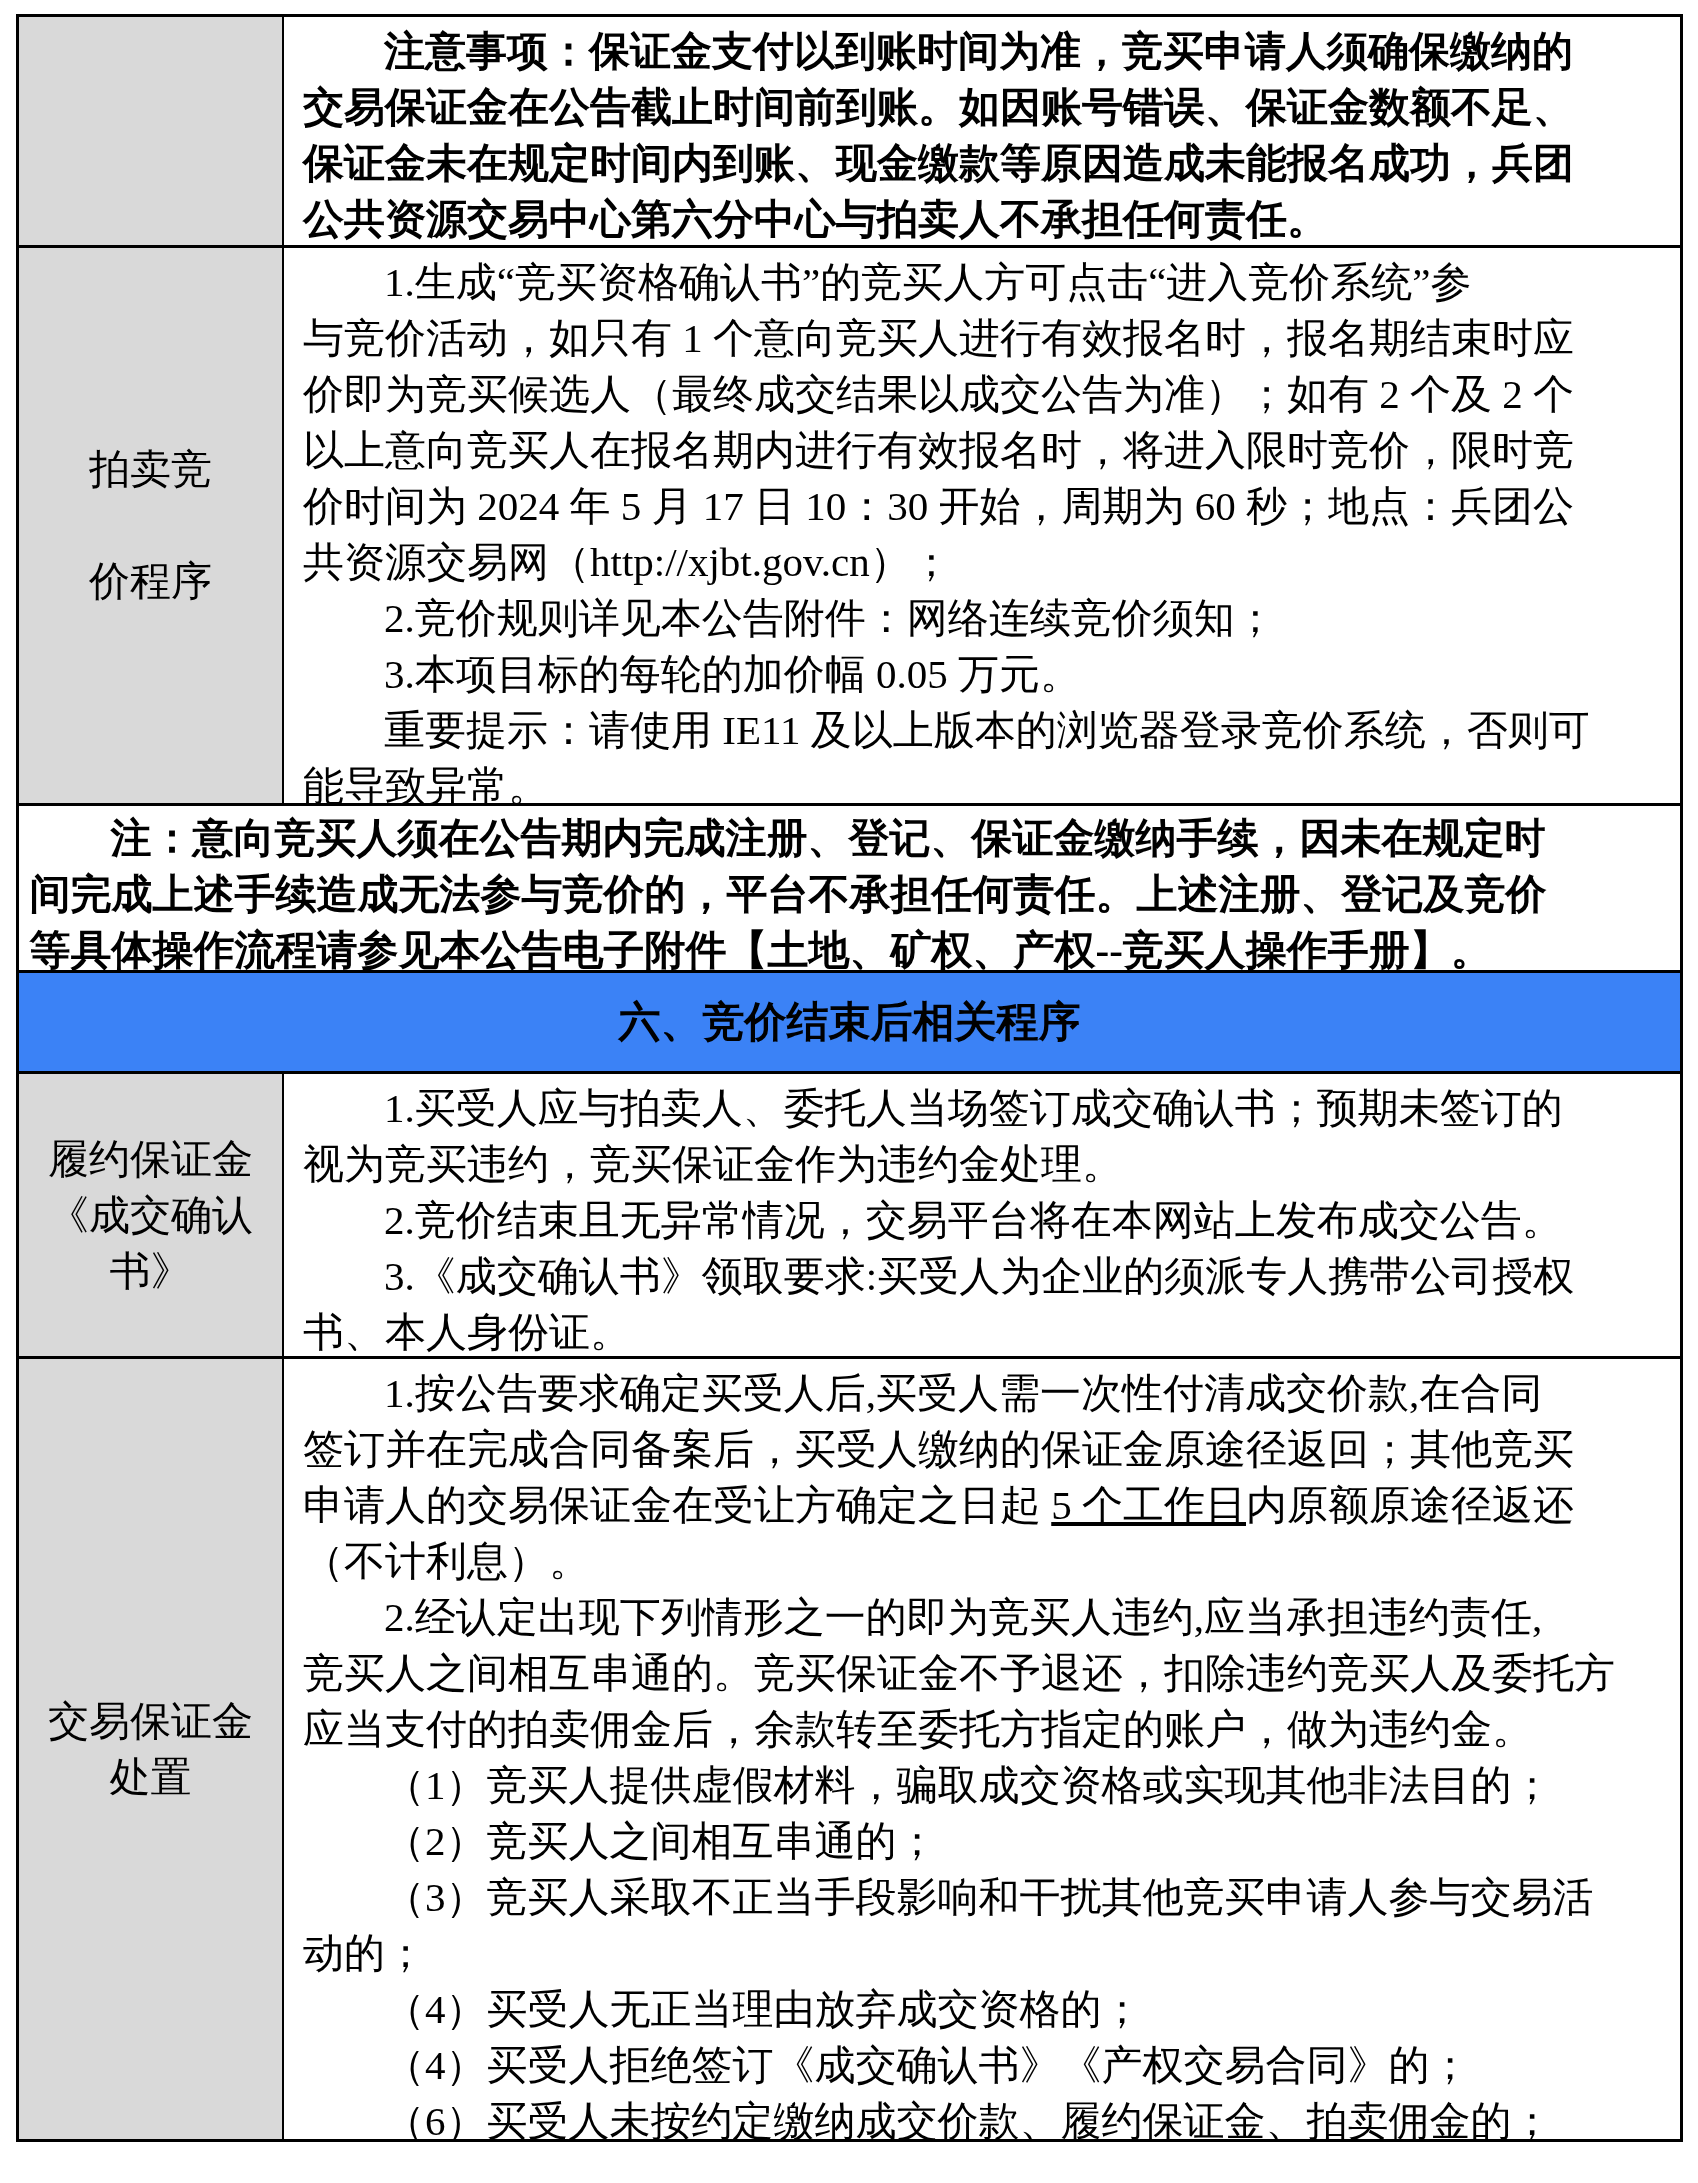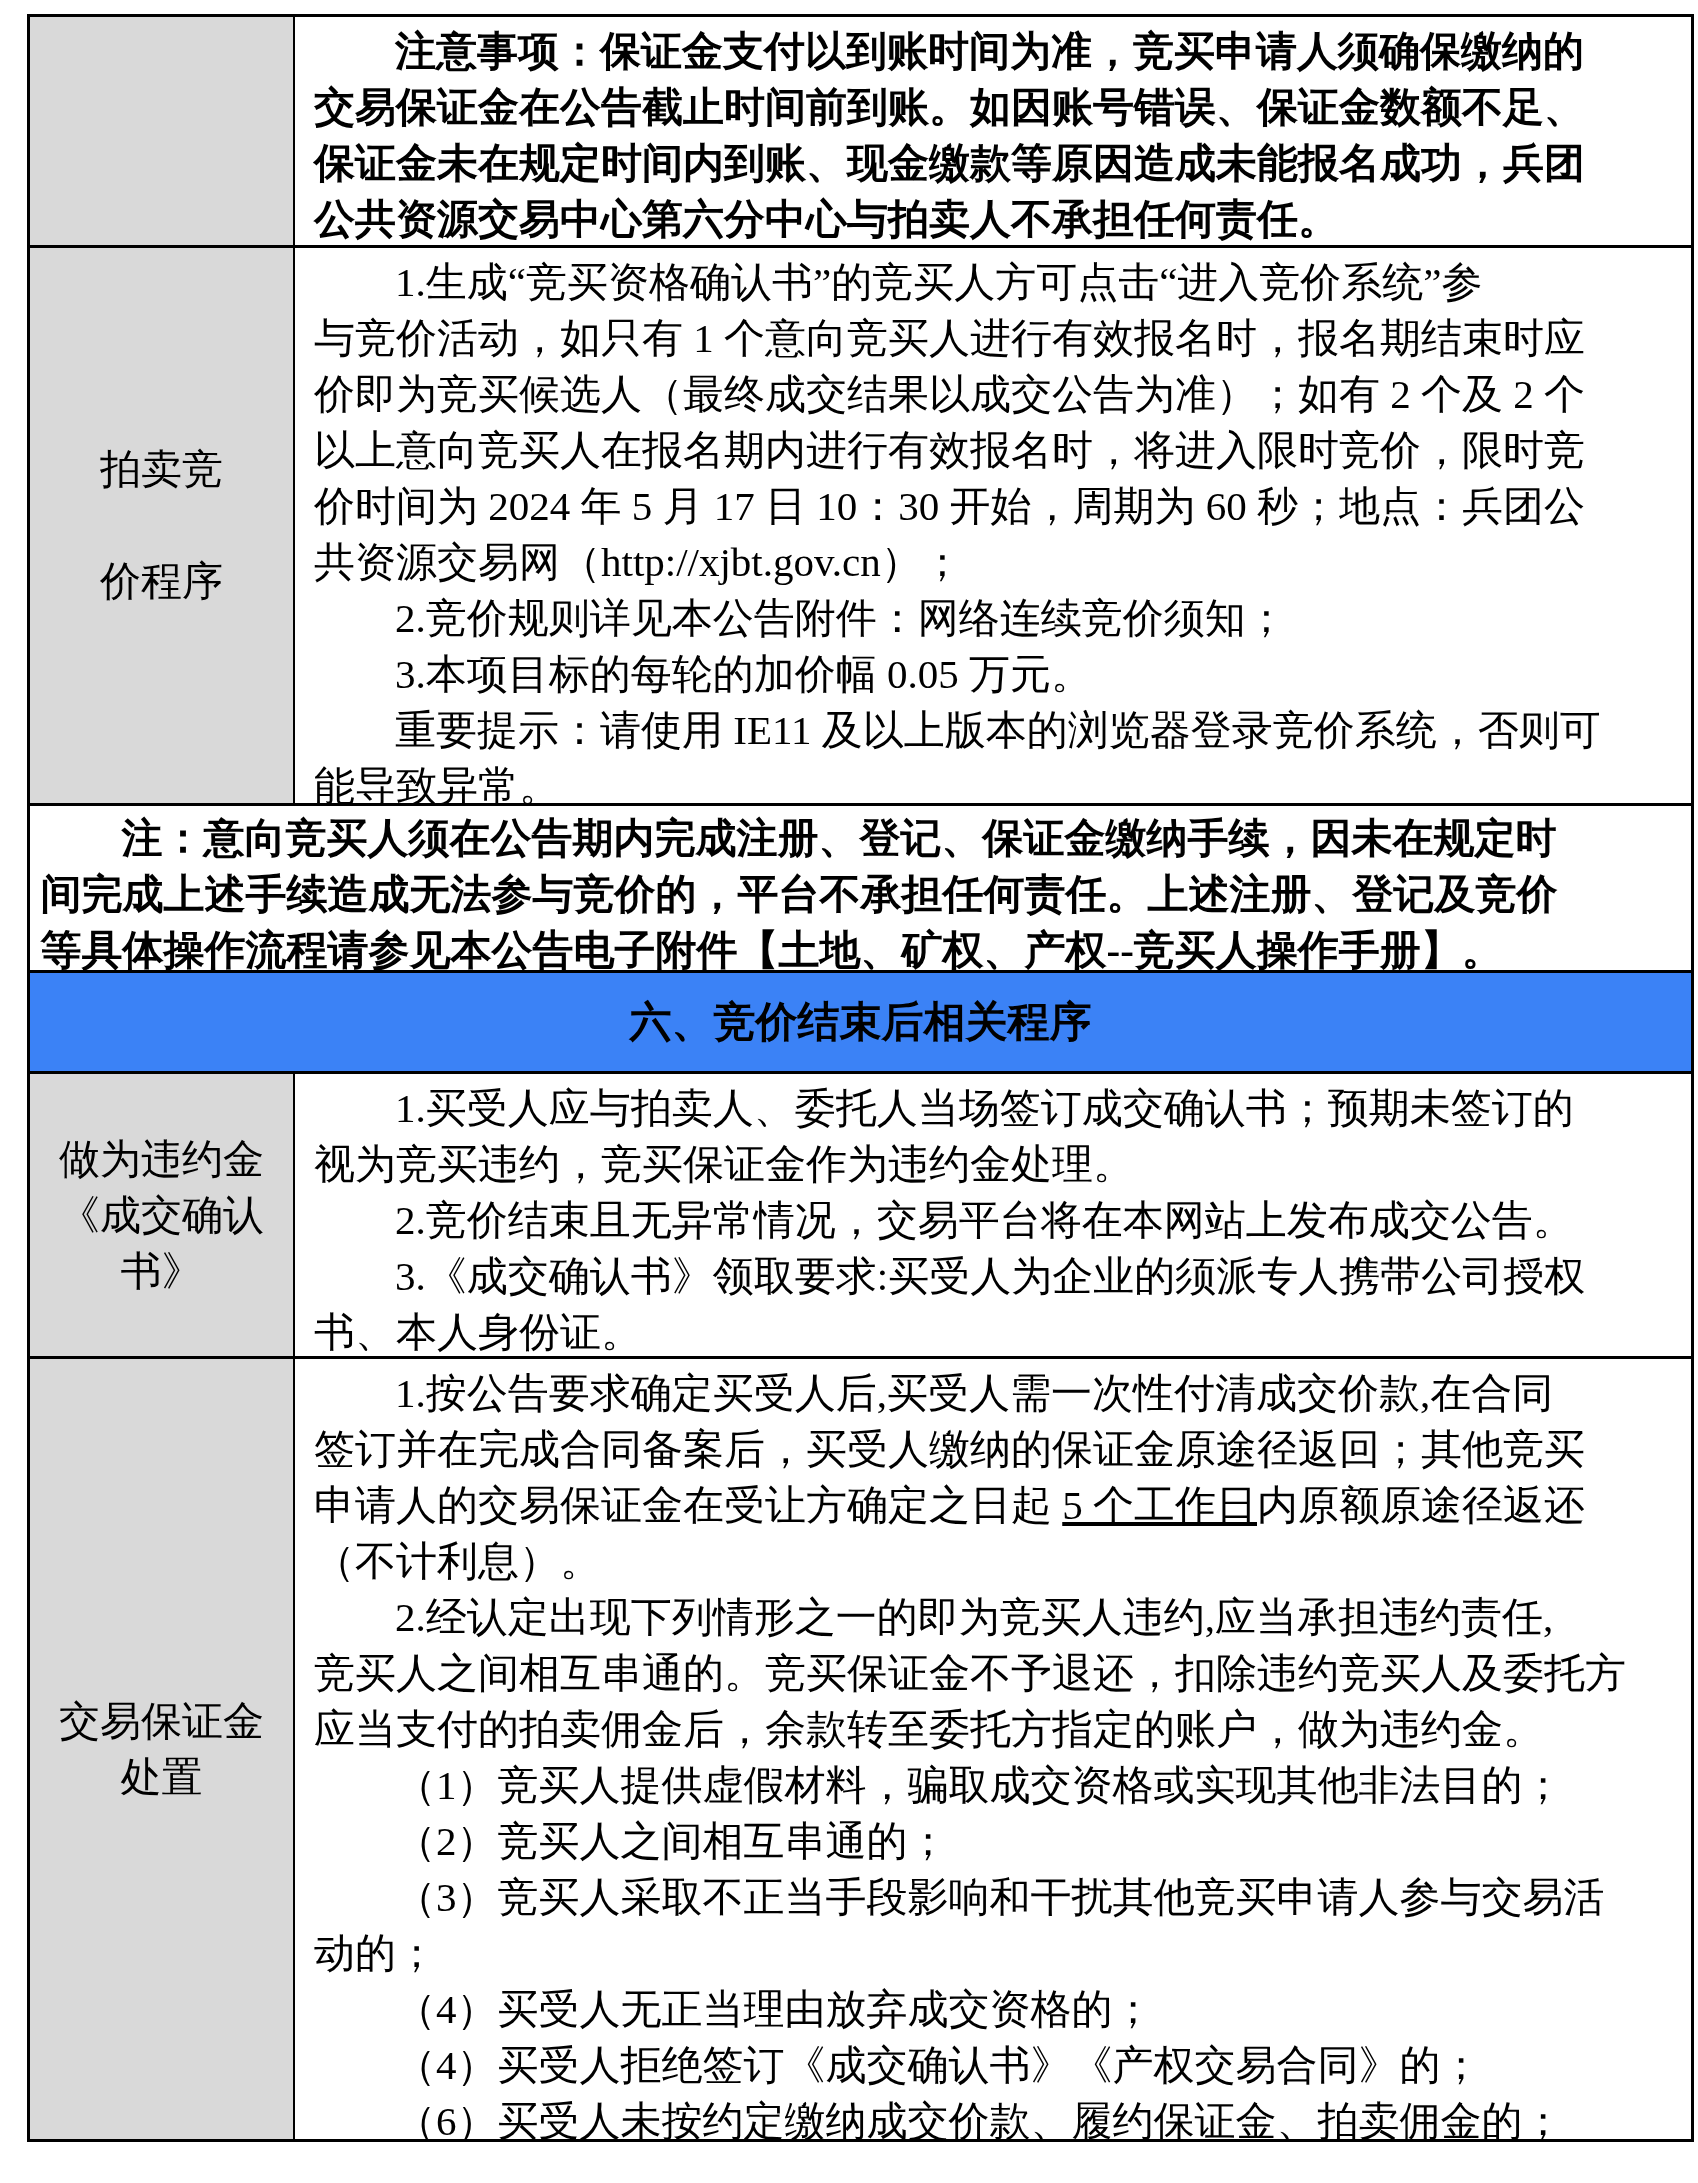--- a/index.html
+++ b/index.html
@@ -4,21 +4,21 @@
 <style>
   html, body { margin: 0; padding: 0; }
   body {
     width: 1699px; height: 2183px;
     background: #ffffff;
     font-family: "Liberation Serif", "DejaVu Serif", serif;
     color: #000000;
   }
   .page { position: relative; width: 1699px; height: 2183px; background: #ffffff; }
   .doc-table {
-    position: absolute; left: 27px; top: 13.5px; width: 1667px;
+    position: absolute; left: 16px; top: 13.5px; width: 1667px;
     border: 3px solid #000000; box-sizing: border-box;
     background: #ffffff;
     display: flex; flex-direction: column;
   }
   .row { display: flex; box-sizing: border-box; border-bottom: 3px solid #000000; overflow: hidden; }
   .row:last-child { border-bottom: none; }
   .row-0 { height: 231px; }
   .row-1 { height: 558px; }
   .row-2 { height: 167px; }
   .row-3 { height: 101px; }
@@ -92,21 +92,21 @@
           <div class="line indent"><span class="">注：意向竞买人须在公告期内完成注册、登记、保证金缴纳手续，因未在规定时</span></div>
           <div class="line"><span class="">间完成上述手续造成无法参与竞价的，平台不承担任何责任。上述注册、登记及竞价</span></div>
           <div class="line"><span class="">等具体操作流程请参见本公告电子附件【土地、矿权、产权--竞买人操作手册】。</span></div>
         </div>
       </div>
       <div class="row row-3">
         <div class="header-cell">六、竞价结束后相关程序</div>
       </div>
       <div class="row row-4">
         <div class="label-cell">
-          <div class="label-line">做为违约金</div>
+          <div class="label-line">履约保证金</div>
           <div class="label-line">《成交确认</div>
           <div class="label-line">书》</div>
         </div>
         <div class="content-cell">
           <div class="line indent"><span class="">1.买受人应与拍卖人、委托人当场签订成交确认书；预期未签订的</span></div>
           <div class="line"><span class="">视为竞买违约，竞买保证金作为违约金处理。</span></div>
           <div class="line indent"><span class="">2.竞价结束且无异常情况，交易平台将在本网站上发布成交公告。</span></div>
           <div class="line indent"><span class="">3.《成交确认书》领取要求:买受人为企业的须派专人携带公司授权</span></div>
           <div class="line"><span class="">书、本人身份证。</span></div>
         </div>

